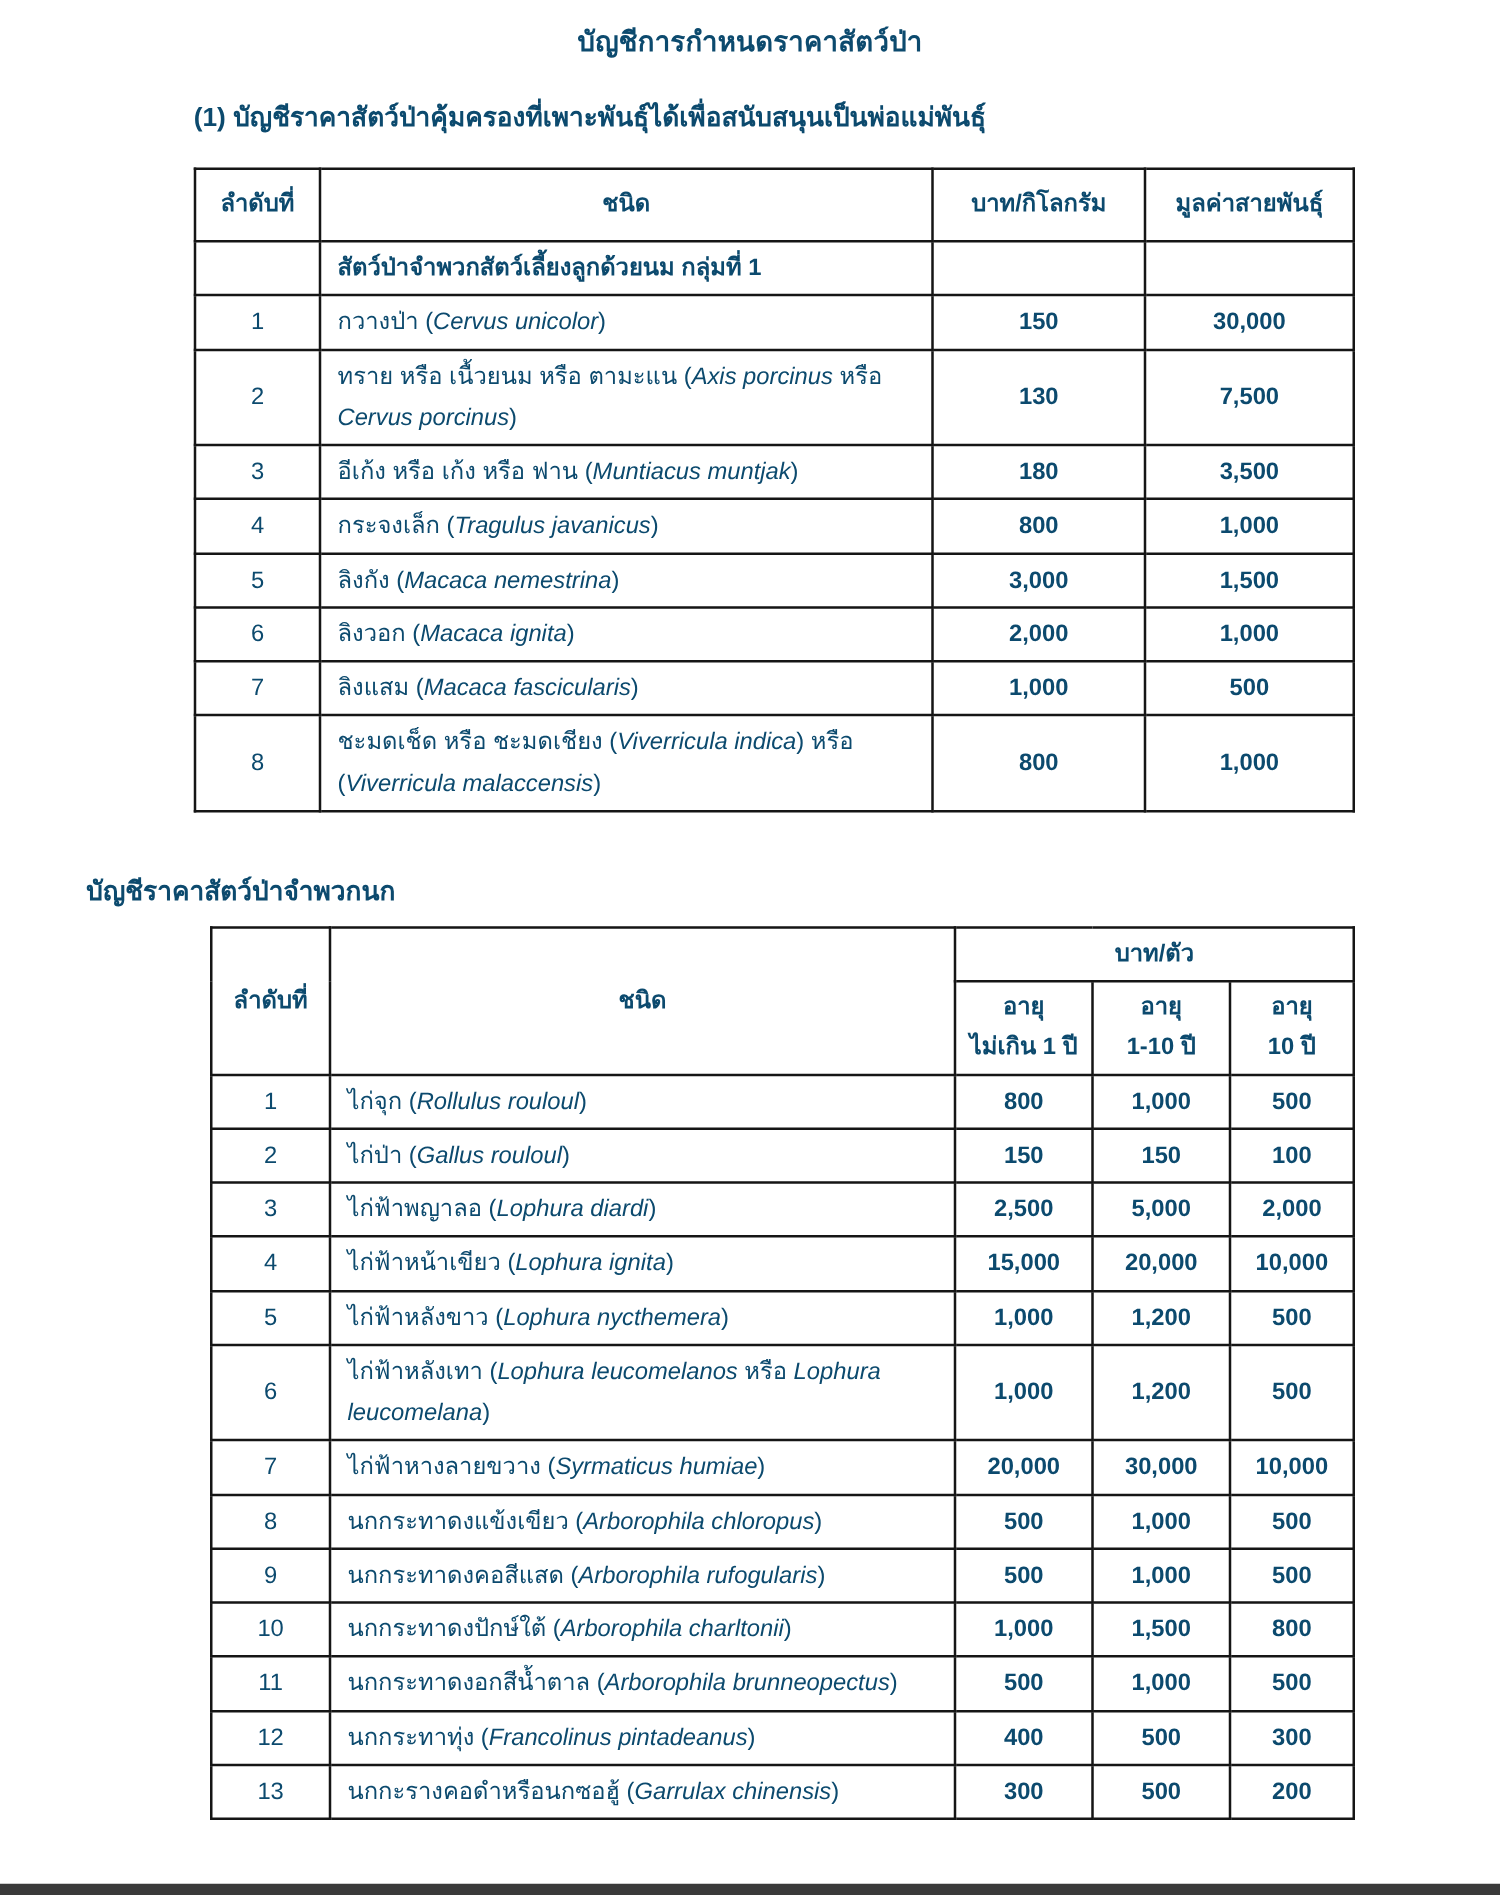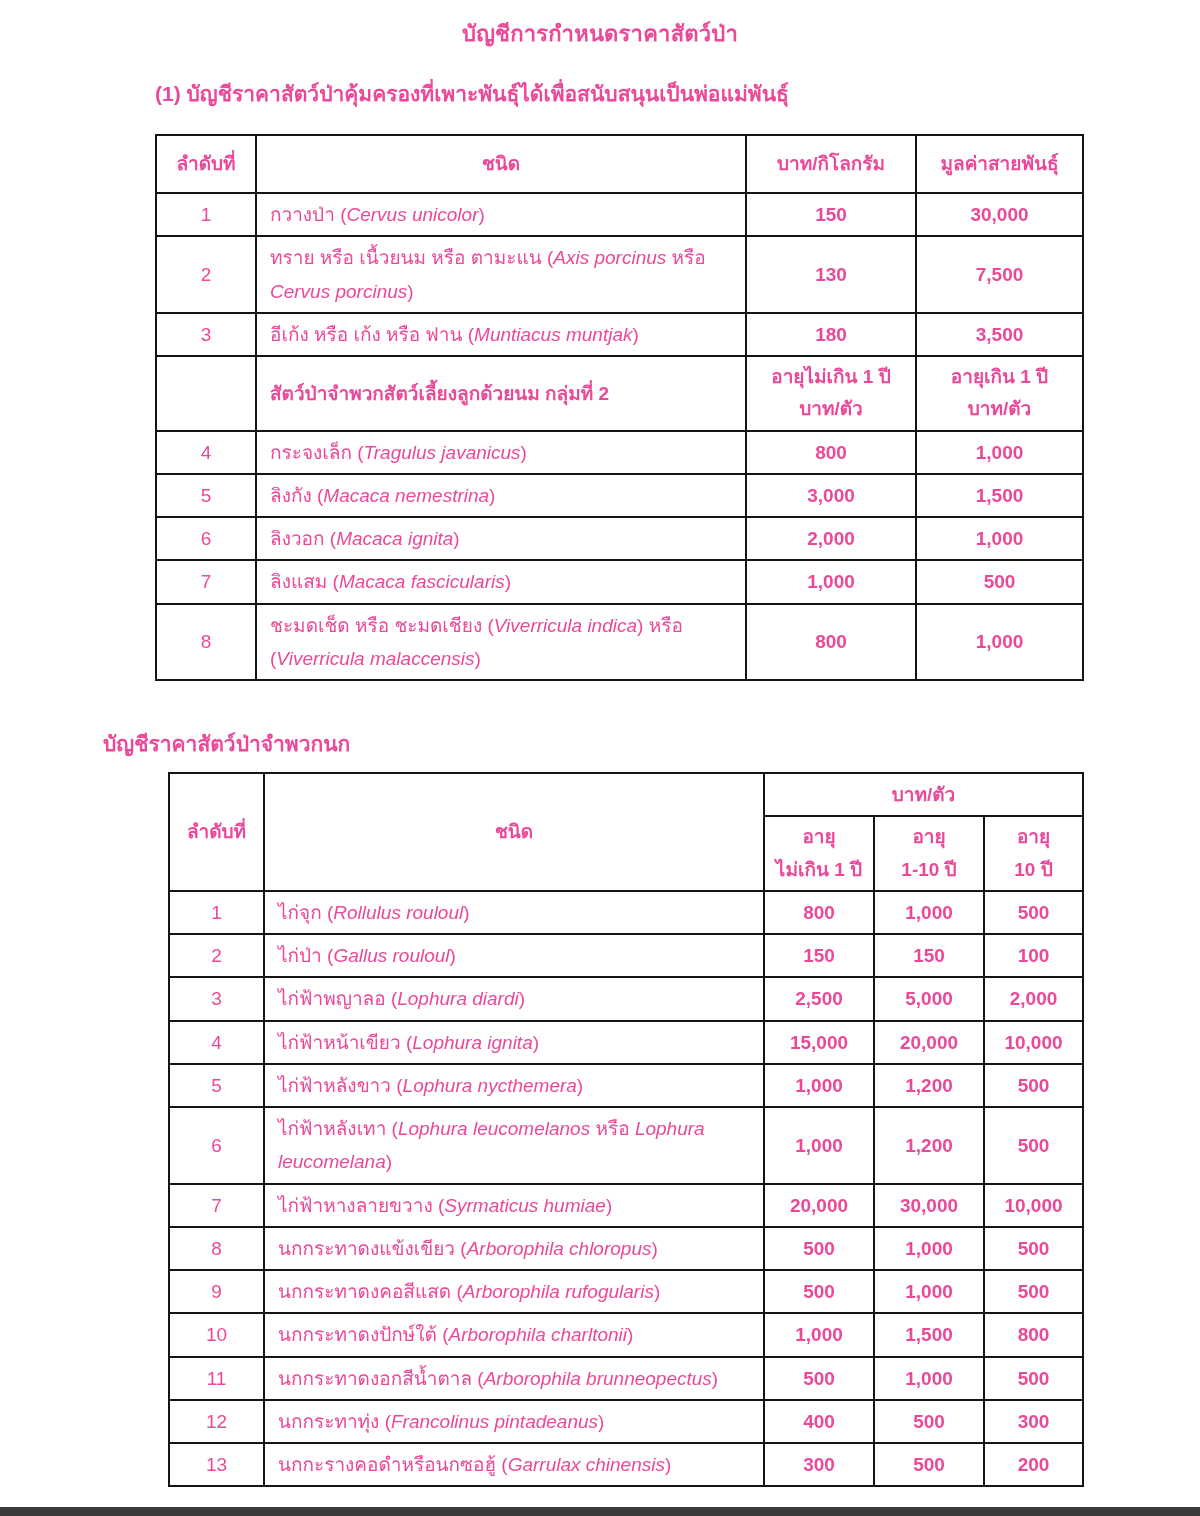--- a/index.html
+++ b/index.html
@@ -3,21 +3,21 @@
 <meta charset="utf-8">
 <style>
   * { box-sizing: border-box; }
   html, body { margin: 0; padding: 0; background: #ffffff; }
   .page {
     width: 1200px;
     height: 1516px;
     position: relative;
     background: #ffffff;
     font-family: "Liberation Sans", sans-serif;
-    color: #ec4899;
+    color: #0c4a6e;
     overflow: hidden;
   }
   .doc-title {
     text-align: center;
     font-weight: bold;
     font-size: 22px;
     padding-top: 16px;
     letter-spacing: 0.2px;
   }
   .doc-subtitle {
@@ -45,21 +45,21 @@
   .t2 thead tr.hr1 th { height: 42px; }
   .t2 thead tr.hr2 th { height: 64px; }
   .t2 tbody td { height: 40px; }
   .c-no  { text-align: center; }
   .c-sp  { text-align: left; padding-left: 13px; padding-right: 12px; }
   .c-num { text-align: center; font-weight: bold; }
   .bold  { font-weight: bold; }
   .section-row td { height: 48px; }
   .two-line div { line-height: 1.7; }
   .heading2 {
-    margin: 46px 0 0 103px;
+    margin: 46px 0 0 69px;
     font-weight: bold;
     font-size: 21px;
   }
   i { font-style: italic; }
   .bottom-bar {
     position: absolute;
     left: 0; right: 0; bottom: 0;
     height: 9px;
     background: #3a3a3a;
   }
@@ -82,49 +82,43 @@
     </colgroup>
     <thead>
       <tr>
         <th>ลำดับที่</th>
         <th>ชนิด</th>
         <th>บาท/กิโลกรัม</th>
         <th>มูลค่าสายพันธุ์</th>
       </tr>
     </thead>
     <tbody>
+        <tr class="section-row">
+          <td class="c-no"></td>
+          <td class="c-sp bold"><span>สัตว์ป่าจำพวกสัตว์เลี้ยงลูกด้วยนม กลุ่มที่ 1</span></td>
+          <td class="c-num"></td>
+          <td class="c-num"></td>
+        </tr>
         <tr>
           <td class="c-no">1</td>
           <td class="c-sp"><span>กวางป่า (</span><i>Cervus unicolor</i><span>)</span></td>
           <td class="c-num">150</td>
           <td class="c-num">30,000</td>
         </tr>
         <tr>
           <td class="c-no">2</td>
           <td class="c-sp"><span>ทราย หรือ เนื้วยนม หรือ ตามะแน (</span><i>Axis porcinus</i><span> หรือ </span><i>Cervus porcinus</i><span>)</span></td>
           <td class="c-num">130</td>
           <td class="c-num">7,500</td>
         </tr>
         <tr>
           <td class="c-no">3</td>
           <td class="c-sp"><span>อีเก้ง หรือ เก้ง หรือ ฟาน (</span><i>Muntiacus muntjak</i><span>)</span></td>
           <td class="c-num">180</td>
           <td class="c-num">3,500</td>
-        </tr>
-        <tr class="section-row">
-          <td class="c-no"></td>
-          <td class="c-sp bold"><span>สัตว์ป่าจำพวกสัตว์เลี้ยงลูกด้วยนม กลุ่มที่ 2</span></td>
-          <td class="c-num bold two-line">
-            <div>อายุไม่เกิน 1 ปี</div>
-            <div>บาท/ตัว</div>
-          </td>
-          <td class="c-num bold two-line">
-            <div>อายุเกิน 1 ปี</div>
-            <div>บาท/ตัว</div>
-          </td>
         </tr>
         <tr>
           <td class="c-no">4</td>
           <td class="c-sp"><span>กระจงเล็ก (</span><i>Tragulus javanicus</i><span>)</span></td>
           <td class="c-num">800</td>
           <td class="c-num">1,000</td>
         </tr>
         <tr>
           <td class="c-no">5</td>
           <td class="c-sp"><span>ลิงกัง (</span><i>Macaca nemestrina</i><span>)</span></td>

